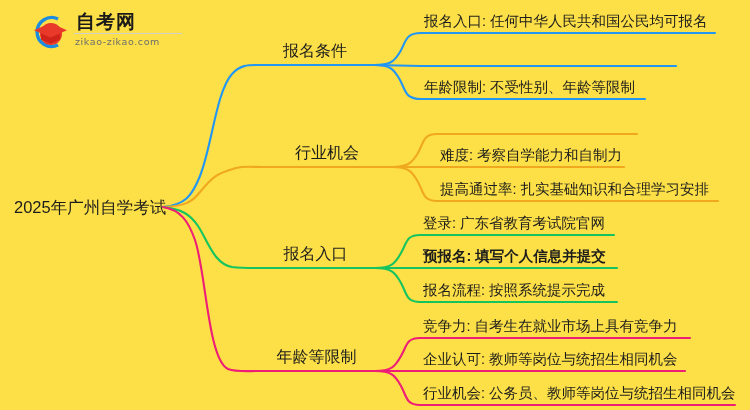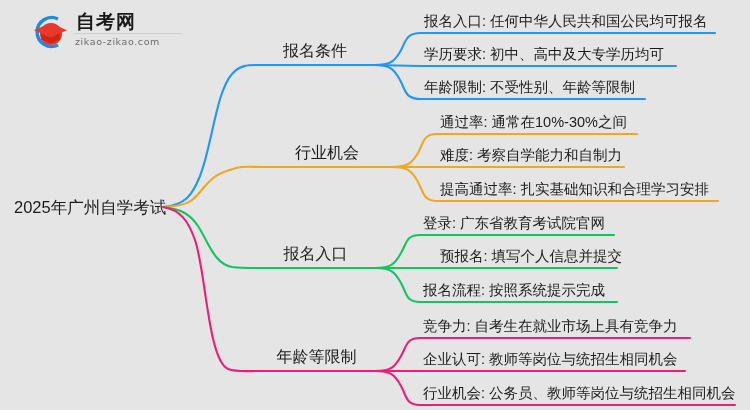--- a/index.html
+++ b/index.html
@@ -7,21 +7,21 @@
     padding: 0;
     background: #ffffff;
   }
   body {
     font-family: "Liberation Sans", "DejaVu Sans", sans-serif;
   }
   #canvas {
     position: relative;
     width: 750px;
     height: 410px;
-    background: #e5e5e5;
+    background: #fde047;
     overflow: hidden;
   }
   #wires {
     position: absolute;
     left: 0;
     top: 0;
     width: 750px;
     height: 410px;
     pointer-events: none;
   }
@@ -163,28 +163,26 @@
   </div>
 
   <div class="node root-node">2025年广州自学考试</div>
 
   <div class="node branch-node" style="left:256px; top:40px; width:118px;">报名条件</div>
   <div class="node branch-node" style="left:262px; top:142px; width:130px;">行业机会</div>
   <div class="node branch-node" style="left:256px; top:243px; width:119px;">报名入口</div>
   <div class="node branch-node" style="left:258px; top:346px; width:117px;">年龄等限制</div>
 
   <div class="node leaf-node" style="left:424px; top:11px;">报名入口: 任何中华人民共和国公民均可报名</div>
-  <div class="node leaf-node" style="left:424px; top:44px;">学历要求: 初中、高中及大专学历均可</div>
   <div class="node leaf-node" style="left:424px; top:77px;">年龄限制: 不受性别、年龄等限制</div>
 
-  <div class="node leaf-node" style="left:440px; top:112px;">通过率: 通常在10%-30%之间</div>
   <div class="node leaf-node" style="left:440px; top:145px;">难度: 考察自学能力和自制力</div>
   <div class="node leaf-node" style="left:440px; top:179px;">提高通过率: 扎实基础知识和合理学习安排</div>
 
   <div class="node leaf-node" style="left:423px; top:213px;">登录: 广东省教育考试院官网</div>
-  <div class="node leaf-node" style="left:440px; top:246px;">预报名: 填写个人信息并提交</div>
+  <div class="node leaf-node" style="left:423px; top:246px;font-weight:bold;">预报名: 填写个人信息并提交</div>
   <div class="node leaf-node" style="left:423px; top:280px;">报名流程: 按照系统提示完成</div>
 
   <div class="node leaf-node" style="left:423px; top:316px;">竞争力: 自考生在就业市场上具有竞争力</div>
   <div class="node leaf-node" style="left:423px; top:349px;">企业认可: 教师等岗位与统招生相同机会</div>
   <div class="node leaf-node" style="left:423px; top:383px;">行业机会: 公务员、教师等岗位与统招生相同机会</div>
 
 </div>
 
 </body></html>

